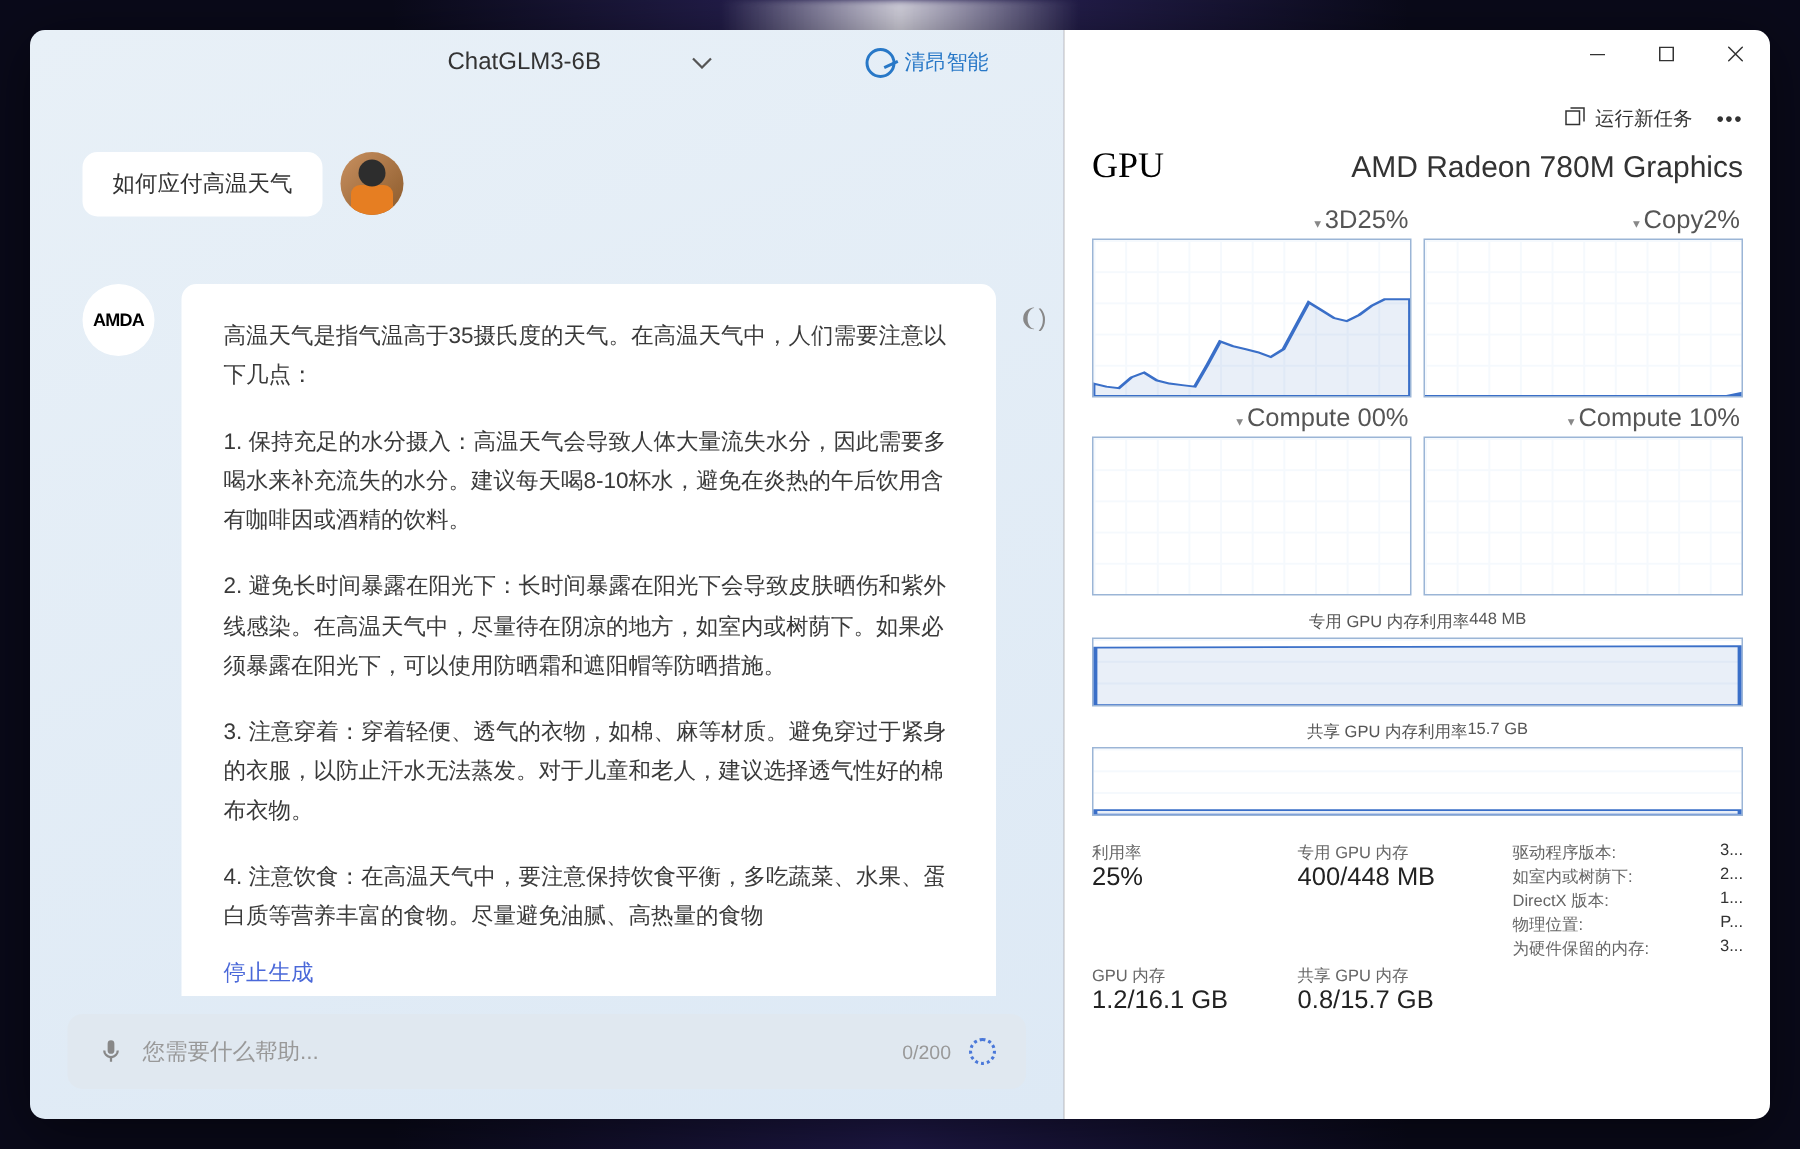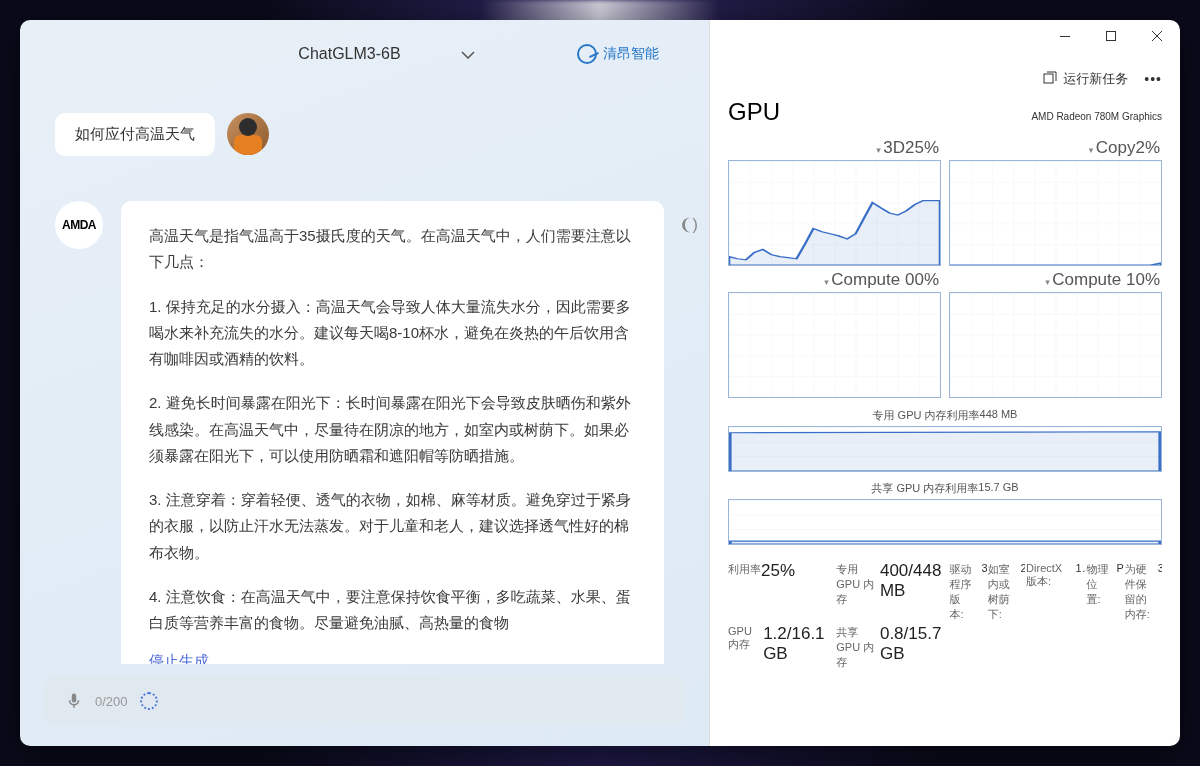--- a/index.html
+++ b/index.html
@@ -3,21 +3,21 @@
 <meta charset="utf-8">
 <style>
 * { margin: 0; padding: 0; box-sizing: border-box; font-family: "Segoe UI", "Microsoft YaHei", sans-serif; }
 body { background: linear-gradient(135deg, #1a1a3e 0%, #0f0f2e 50%, #1a1a3e 100%); width: 1200px; height: 766px; overflow: hidden; position: relative; }
 .desktop-bg { position: absolute; inset: 0; background: radial-gradient(ellipse at top, rgba(100,80,200,0.4), transparent 40%), radial-gradient(ellipse at bottom, rgba(80,60,180,0.3), transparent 40%), #0a0a1a; }
 .desktop-bg::before { content:''; position:absolute; top:0; left:40%; right:40%; height:30px; background:linear-gradient(90deg,transparent,rgba(255,255,255,0.8),transparent); filter:blur(2px); }
 
 .main-container { position: absolute; top: 20px; left: 20px; right: 20px; bottom: 20px; display: flex; border-radius: 10px; overflow: hidden; box-shadow: 0 8px 40px rgba(0,0,0,0.5); }
 
 .chat-panel { flex: 1; background: linear-gradient(160deg, #e8f0f7 0%, #dde9f5 100%); display: flex; flex-direction: column; position: relative; min-width: 0; }
-.chat-header { padding: 25px 40px 20px; display: flex; align-items: center; justify-content: center; position: relative; margin-left: 44px; }
+.chat-header { padding: 13px 40px 20px; display: flex; align-items: center; justify-content: center; position: relative; margin-left: 44px; }
 .model-select { display: flex; align-items: center; gap: 60px; font-size: 16px; color: #333; cursor: pointer; }
 .brand { position: absolute; right: 50px; display: flex; align-items: center; gap: 6px; color: #2878c7; font-size: 14px; }
 .brand-logo { width: 20px; height: 20px; border: 2px solid #2878c7; border-radius: 50%; position: relative; }
 .brand-logo::after { content:''; position:absolute; width:10px; height:2px; background:#2878c7; top:50%; right:-4px; transform:rotate(-25deg); }
 
 .chat-body { flex: 1; overflow-y: auto; padding: 0 45px 0 35px; }
 .user-row { display: flex; align-items: flex-start; gap: 12px; margin: 30px 0 45px; }
 .user-bubble { background: #fff; padding: 12px 20px; border-radius: 10px; font-size: 15px; color: #333; }
 .avatar { width: 42px; height: 42px; border-radius: 50%; background: linear-gradient(135deg,#c89060,#8b5a2b); flex-shrink: 0; position:relative; overflow:hidden; }
 .avatar::after{content:'';position:absolute;width:18px;height:18px;background:#2d2d2d;border-radius:50%;top:5px;left:12px;}
@@ -43,42 +43,42 @@
 .task-panel { width: 471px; background: #fff; display: flex; flex-direction: column; border-left: 1px solid #ddd; }
 .titlebar { height: 32px; display: flex; justify-content: flex-end; align-items: center; }
 .titlebar-btn { width: 46px; height: 32px; display: flex; align-items: center; justify-content: center; color: #333; font-size: 10px; cursor: pointer; }
 
 .task-toolbar { display: flex; justify-content: flex-end; align-items: center; padding: 18px 18px 10px; gap: 16px; font-size: 13px; color: #333; }
 .run-task { display: flex; align-items: center; gap: 6px; cursor: pointer; }
 .more-dots { cursor: pointer; font-size: 14px; letter-spacing: 1px; }
 
 .gpu-content { flex: 1; padding: 0 18px 12px; overflow: hidden; display: flex; flex-direction: column; }
 .gpu-header { display: flex; justify-content: space-between; align-items: baseline; margin-bottom: 12px; }
-.gpu-title { font-size: 24px; font-weight: 400; }
-.gpu-name { font-size: 10px; color: #333; }
+.gpu-title { font-size: 24px; font-weight: 400; font-family: Liberation Serif, serif; }
+.gpu-name { font-size: 20px; color: #333; }
 
 .mini-grid { display: grid; grid-template-columns: 1fr 1fr; gap: 4px 8px; margin-bottom: 10px; }
 .mini-chart { }
 .mini-head { display: flex; justify-content: flex-end; font-size: 17px; color: #555; padding: 0 2px 2px; }
 .mini-head .toggle::before { content: '▾ '; font-size: 9px; color: #888; }
 .mini-box { height: 106px; border: 1px solid #9bb5d6; position: relative; background: linear-gradient(#f5f9fd 1px, transparent 1px) 0 0 / 100% 20%, linear-gradient(90deg, #f5f9fd 1px, transparent 1px) 0 0 / 10% 100%; }
 .mini-box svg { position: absolute; inset: 0; width: 100%; height: 100%; }
 .mini-wave { fill: rgba(70,120,200,0.12); stroke: #3a6fc8; stroke-width: 1.2; }
 
 .mem-chart { margin-bottom: 9px; }
 .mem-head { display: flex; justify-content: center; font-size: 11px; color: #555; padding-bottom: 3px; }
 .mem-box { height: 46px; border: 1px solid #9bb5d6; background: linear-gradient(#f5f9fd 1px, transparent 1px) 0 0 / 100% 33%; position: relative; }
 .mem-box svg { position: absolute; inset: 0; width: 100%; height: 100%; }
 
 .stats { display: grid; grid-template-columns: 1.05fr 1.1fr 1.25fr; gap: 3px 8px; font-size: 11px; margin-top: 8px; }
 .stat-label { color: #666; font-size: 11px; }
 .stat-value { font-size: 17px; color: #222; margin-top: -1px; }
 .driver-row { display: flex; justify-content: space-between; color: #666; font-size: 11px; gap:8px; }
 .driver-row .dv { color: #333; white-space:nowrap; overflow:hidden; text-overflow:ellipsis; max-width:28px; text-align:right;}
-.stat-cell { display: flex; flex-direction: row; }
+.stat-cell { display: flex; flex-direction: column; }
 </style>
 </head>
 <body>
 <div class="desktop-bg"></div>
 
 <div class="main-container">
 
   <div class="chat-panel">
     <div class="chat-header">
       <div class="model-select">
@@ -113,20 +113,21 @@
           <div class="stop-gen">停止生成</div>
         </div>
       </div>
     </div>
 
     <div class="chat-input-area">
       <div class="chat-input-box">
         <span class="mic-icon"><svg viewBox="0 0 24 24" width="18" height="18">
               <path fill="#888" d="M12 14a3 3 0 003-3V5a3 3 0 00-6 0v6a3 3 0 003 3zm5-3a5 5 0 01-10 0H5a7 7 0 006 6.92V21h2v-3.08A7 7 0 0019 11h-2z"></path>
             </svg></span>
+        <input class="chat-input" placeholder="您需要什么帮助..." style="">
         <span class="char-count">0/200</span>
         <div class="spinner"></div>
       </div>
     </div>
   </div>
 
   <div class="task-panel">
     <div class="titlebar">
       <div class="titlebar-btn">
           <svg width="10" height="1">

